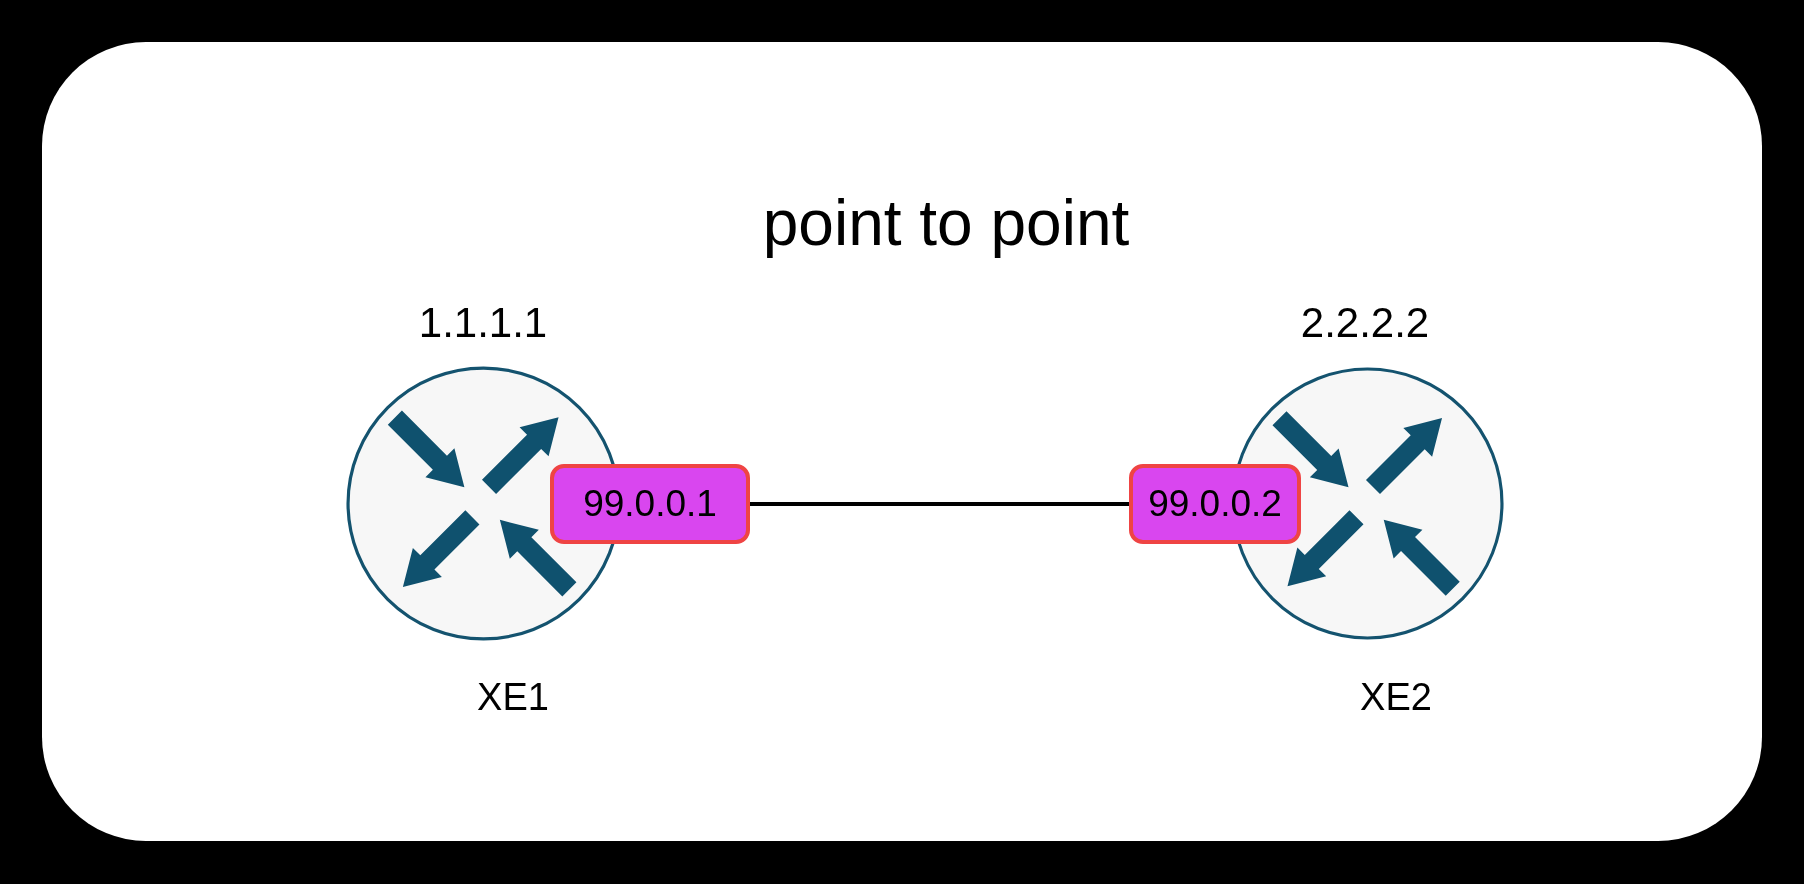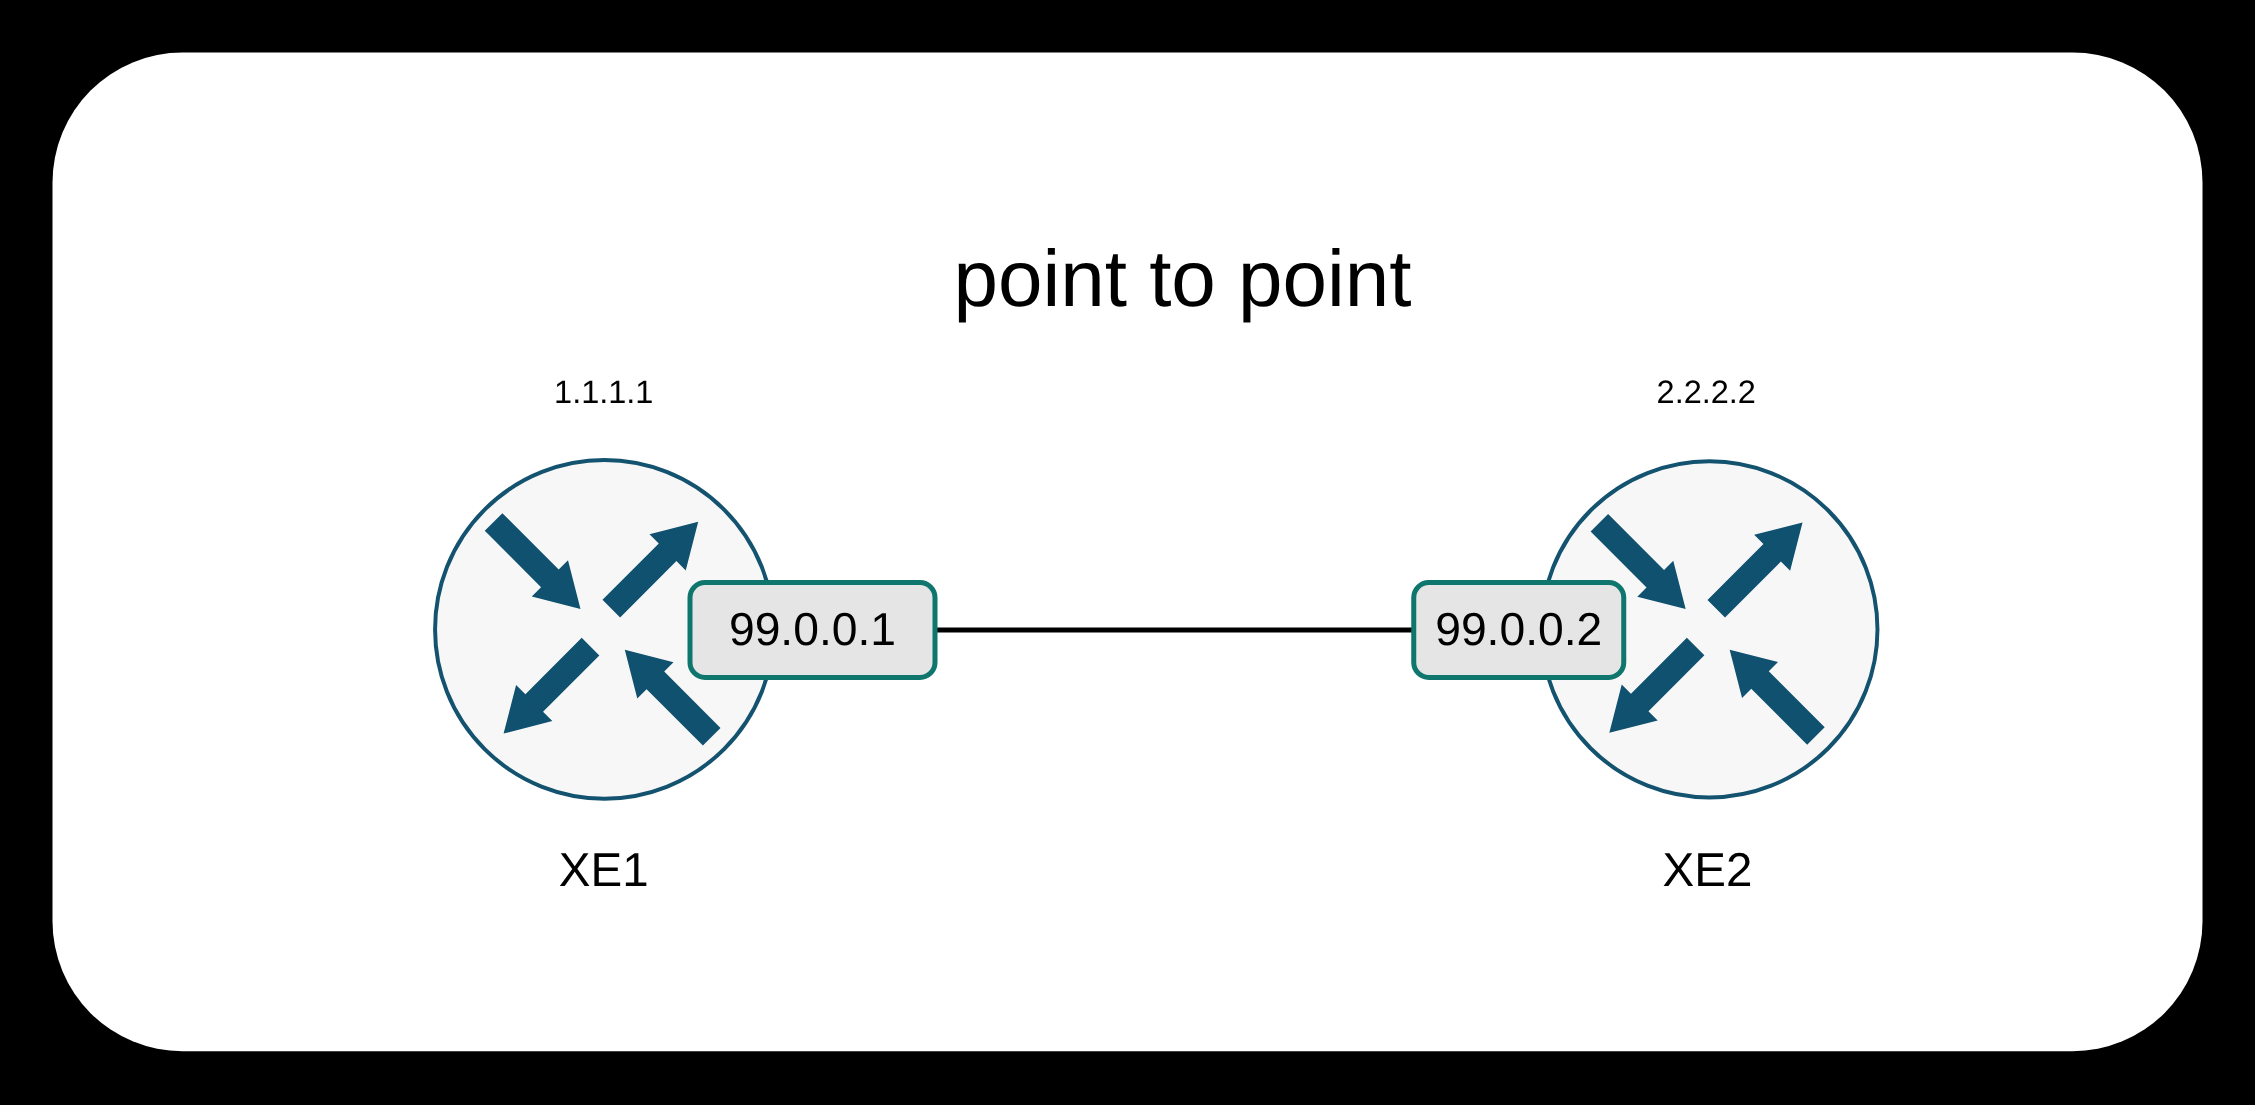--- a/index.html
+++ b/index.html
@@ -28,41 +28,42 @@
     transform: translateX(-50%);
     white-space: nowrap;
   }
   .title {
     left: 904px;
     top: 143px;
     font-size: 64px;
     line-height: 1.2;
   }
   .ip-label {
-    font-size: 26px;
+    font-size: 42px;
     line-height: 1.2;
   }
   .name-label {
     font-size: 38px;
     line-height: 1.2;
+    margin-left: 30px;
   }
   .router-svg {
     display: block;
   }
   .link-line {
     left: 706px;
     top: 460px;
     width: 383px;
     height: 4px;
     background: #000000;
   }
   .if-box {
     height: 80px;
-    background: #e5e5e5;
-    border: 4px solid #0f766e;
+    background: #d946ef;
+    border: 4px solid #ef4444;
     border-radius: 14px;
     box-sizing: border-box;
     display: flex;
     align-items: center;
     justify-content: center;
     font-size: 37px;
   }
 </style>
 </head>
 <body>

